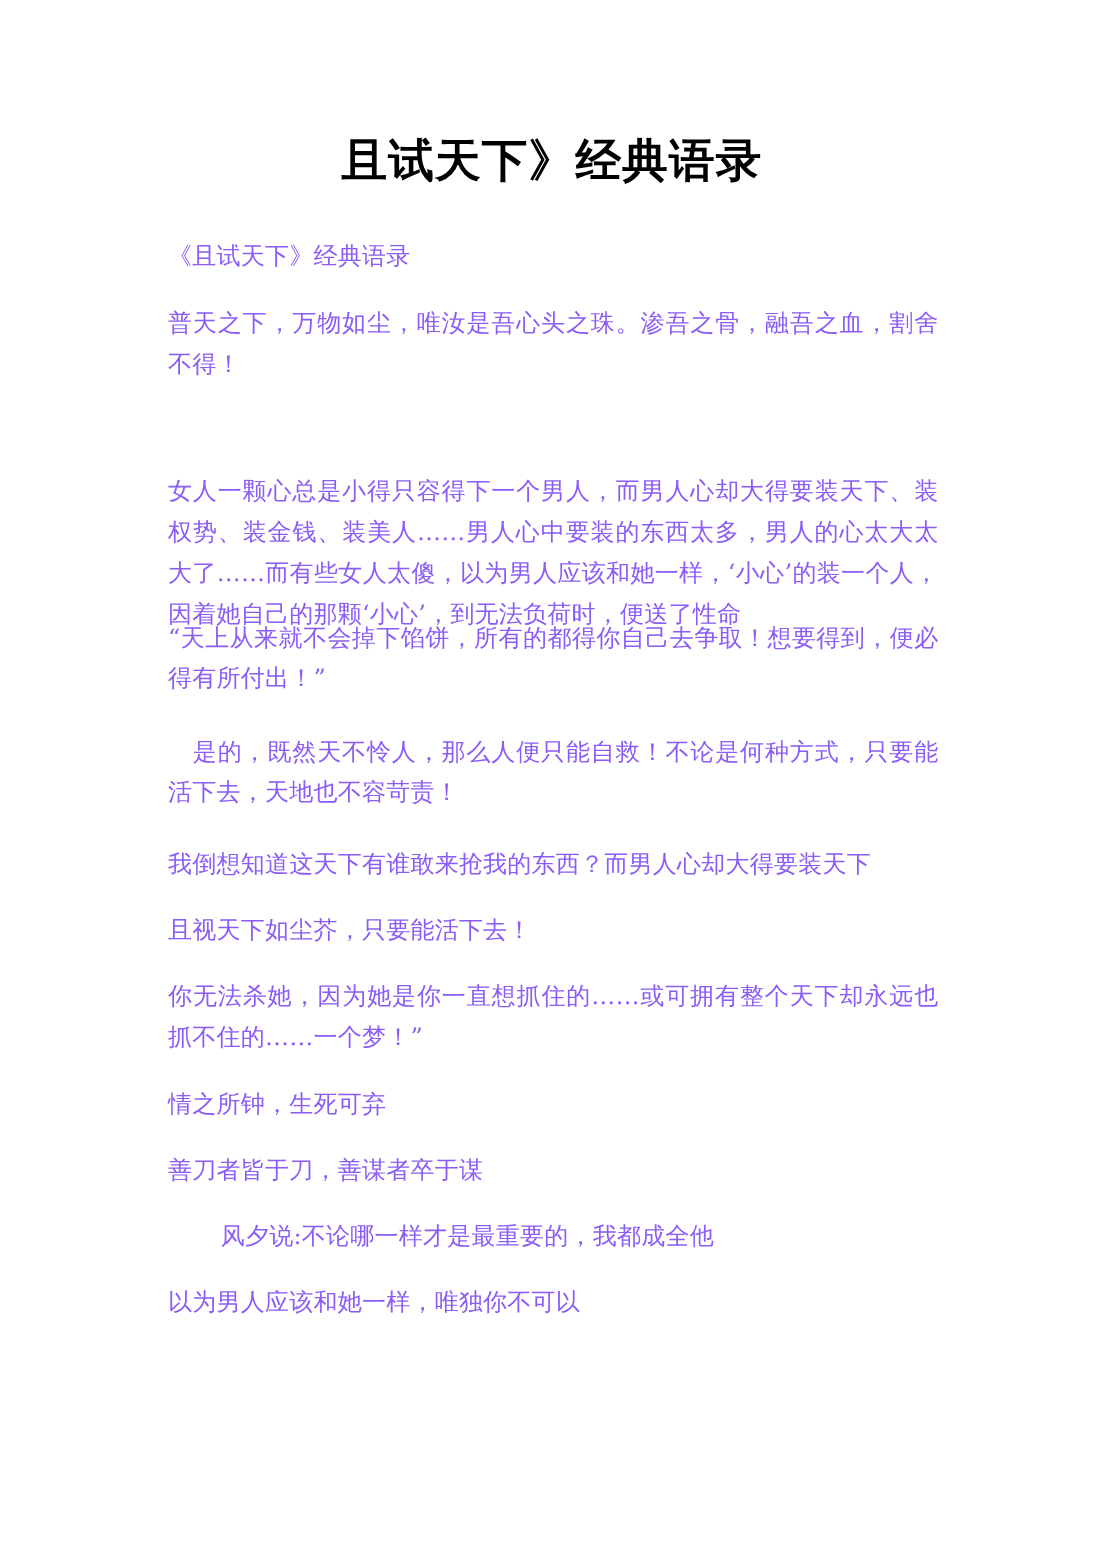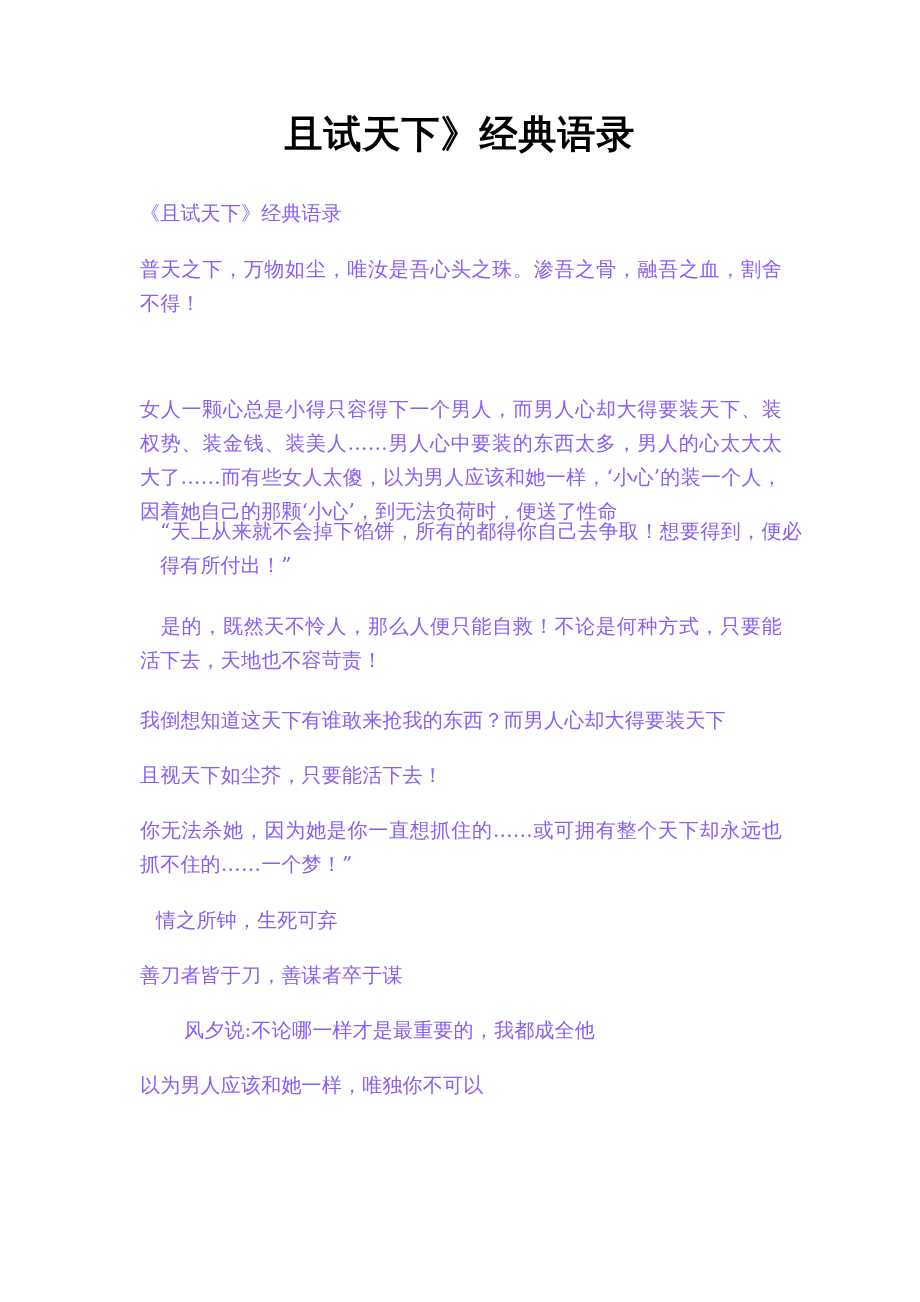--- a/index.html
+++ b/index.html
@@ -49,22 +49,22 @@
 </style>
 </head>
 <body>
 
 <h1 class="doc-title">且试天下》经典语录</h1>
 
 <div class="page">
   <p class="para" style="top:196px;">《且试天下》经典语录</p>
   <p class="para" style="top:252px;">普天之下，万物如尘，唯汝是吾心头之珠。渗吾之骨，融吾之血，割舍不得！</p>
   <p class="para" style="top:368px;margin-top:24px;">女人一颗心总是小得只容得下一个男人，而男人心却大得要装天下、装权势、装金钱、装美人……男人心中要装的东西太多，男人的心太大太大了……而有些女人太傻，以为男人应该和她一样，‘小心’的装一个人，因着她自己的那颗‘小心’，到无法负荷时，便送了性命</p>
-  <p class="para" style="top:514px;margin-left:20px;">“天上从来就不会掉下馅饼，所有的都得你自己去争取！想要得到，便必得有所付出！”</p>
+  <p class="para" style="top:514px;">“天上从来就不会掉下馅饼，所有的都得你自己去争取！想要得到，便必得有所付出！”</p>
   <p class="para" style="top:609px;">　是的，既然天不怜人，那么人便只能自救！不论是何种方式，只要能活下去，天地也不容苛责！</p>
   <p class="para" style="top:703px;">我倒想知道这天下有谁敢来抢我的东西？而男人心却大得要装天下</p>
   <p class="para" style="top:758px;">且视天下如尘芥，只要能活下去！</p>
   <p class="para" style="top:813px;">你无法杀她，因为她是你一直想抓住的……或可拥有整个天下却永远也抓不住的……一个梦！”</p>
-  <p class="para" style="top:903px;margin-left:16px;">情之所钟，生死可弃</p>
+  <p class="para" style="top:903px;">情之所钟，生死可弃</p>
   <p class="para" style="top:958px;">善刀者皆于刀，善谋者卒于谋</p>
   <p class="para" style="top:1013px;margin-left:44px;">风夕说:不论哪一样才是最重要的，我都成全他</p>
   <p class="para" style="top:1068px;">以为男人应该和她一样，唯独你不可以</p>
 </div>
 
 </body></html>

